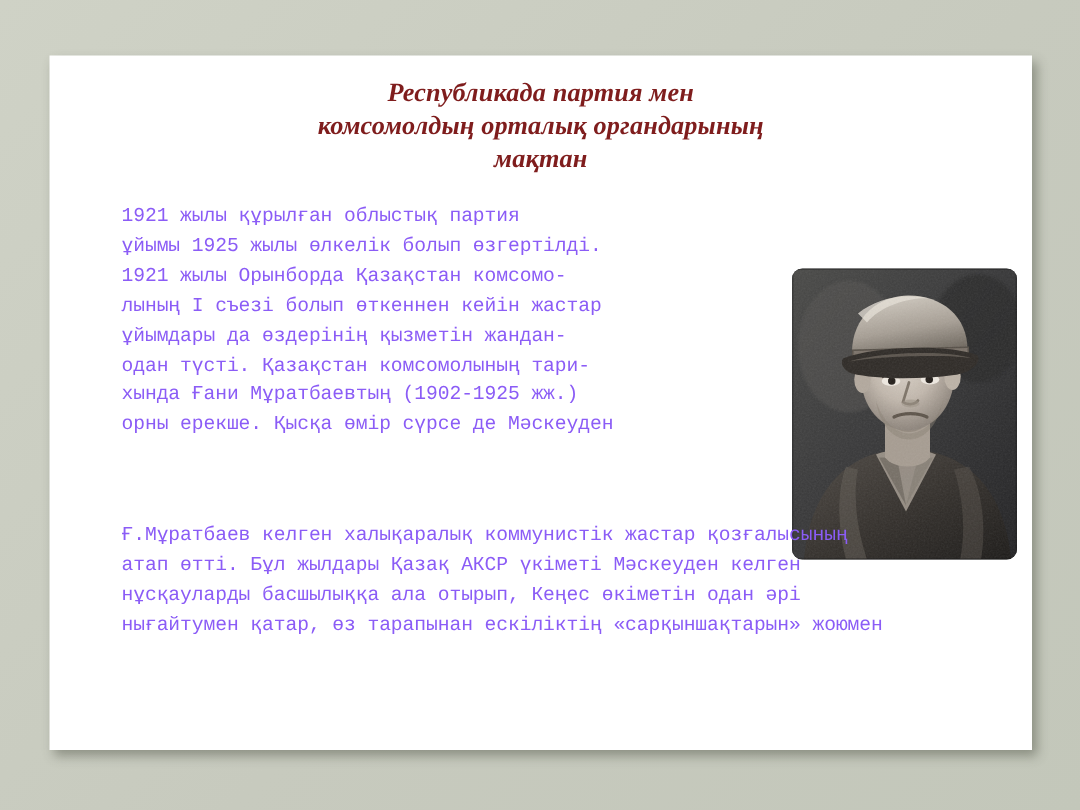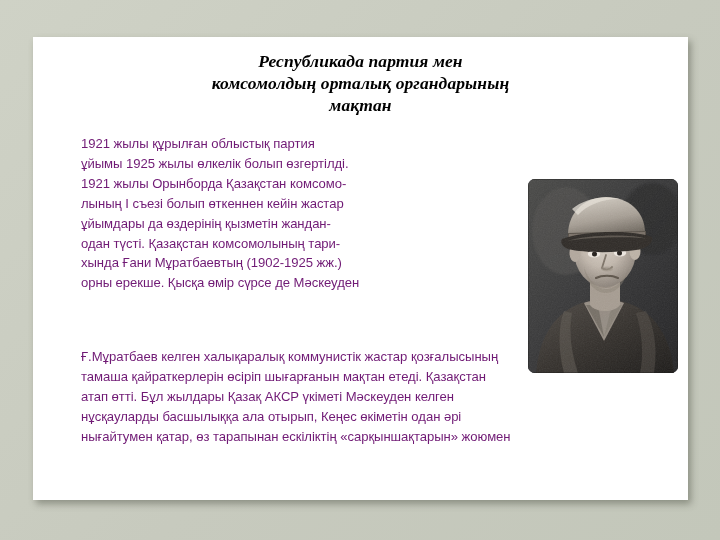--- a/index.html
+++ b/index.html
@@ -34,21 +34,21 @@
   }
 
   
   .slide-title {
     position: absolute;
     left: 115px;
     top: 13px;
     width: 425px;
     margin: 0;
     text-align: center;
-    color: #000000;
+    color: #7f1d1d;
     font-family: "Liberation Serif", "DejaVu Serif", serif;
     font-weight: bold;
     font-style: italic;
     font-size: 17.5px;
     line-height: 22px;
     letter-spacing: 0.1px;
   }
   .slide-title .tline { display: block; white-space: nowrap; }
 
   
@@ -66,22 +66,22 @@
     border-radius: 7px;
     overflow: hidden;
     background: #2a2a2a;
   }
   #portrait-photo svg { display: block; width: 100%; height: 100%; }
 
   
   .body-text {
     position: absolute;
     margin: 0;
-    color: #701a75;
-    font-family: Liberation Sans, sans-serif;
+    color: #8b5cf6;
+    font-family: Liberation Mono, monospace;
     font-size: 13.1px;
     line-height: 19.9px;
     letter-spacing: -0.05px;
   }
   #paragraph-one {
     left: 48px;
     top: 97px;
     width: 360px;
   }
   #paragraph-two {
@@ -201,20 +201,19 @@
       <span class="ln">1921 жылы Орынборда Қазақстан комсомо-</span>
       <span class="ln">лының I съезі болып өткеннен кейін жастар</span>
       <span class="ln">ұйымдары да өздерінің қызметін жандан-</span>
       <span class="ln">одан түсті. Қазақстан комсомолының тари-</span>
       <span class="ln">хында Ғани Мұратбаевтың (1902-1925 жж.)</span>
       <span class="ln">орны ерекше. Қысқа өмір сүрсе де Мәскеуден</span>
     </p>
 
     <p class="body-text" id="paragraph-two">
       <span class="ln">Ғ.Мұратбаев келген халықаралық коммунистік жастар қозғалысының</span>
-      <span class="ln">тамаша қайраткерлерін өсіріп шығарғанын мақтан етеді. Қазақстан</span>
       <span class="ln">атап өтті. Бұл жылдары Қазақ АКСР үкіметі Мәскеуден келген</span>
       <span class="ln">нұсқауларды басшылыққа ала отырып, Кеңес өкіметін одан әрі</span>
       <span class="ln">нығайтумен қатар, өз тарапынан ескіліктің «сарқыншақтарын» жоюмен</span>
     </p>
 
   </div>
 </div>
 
 </body></html>

